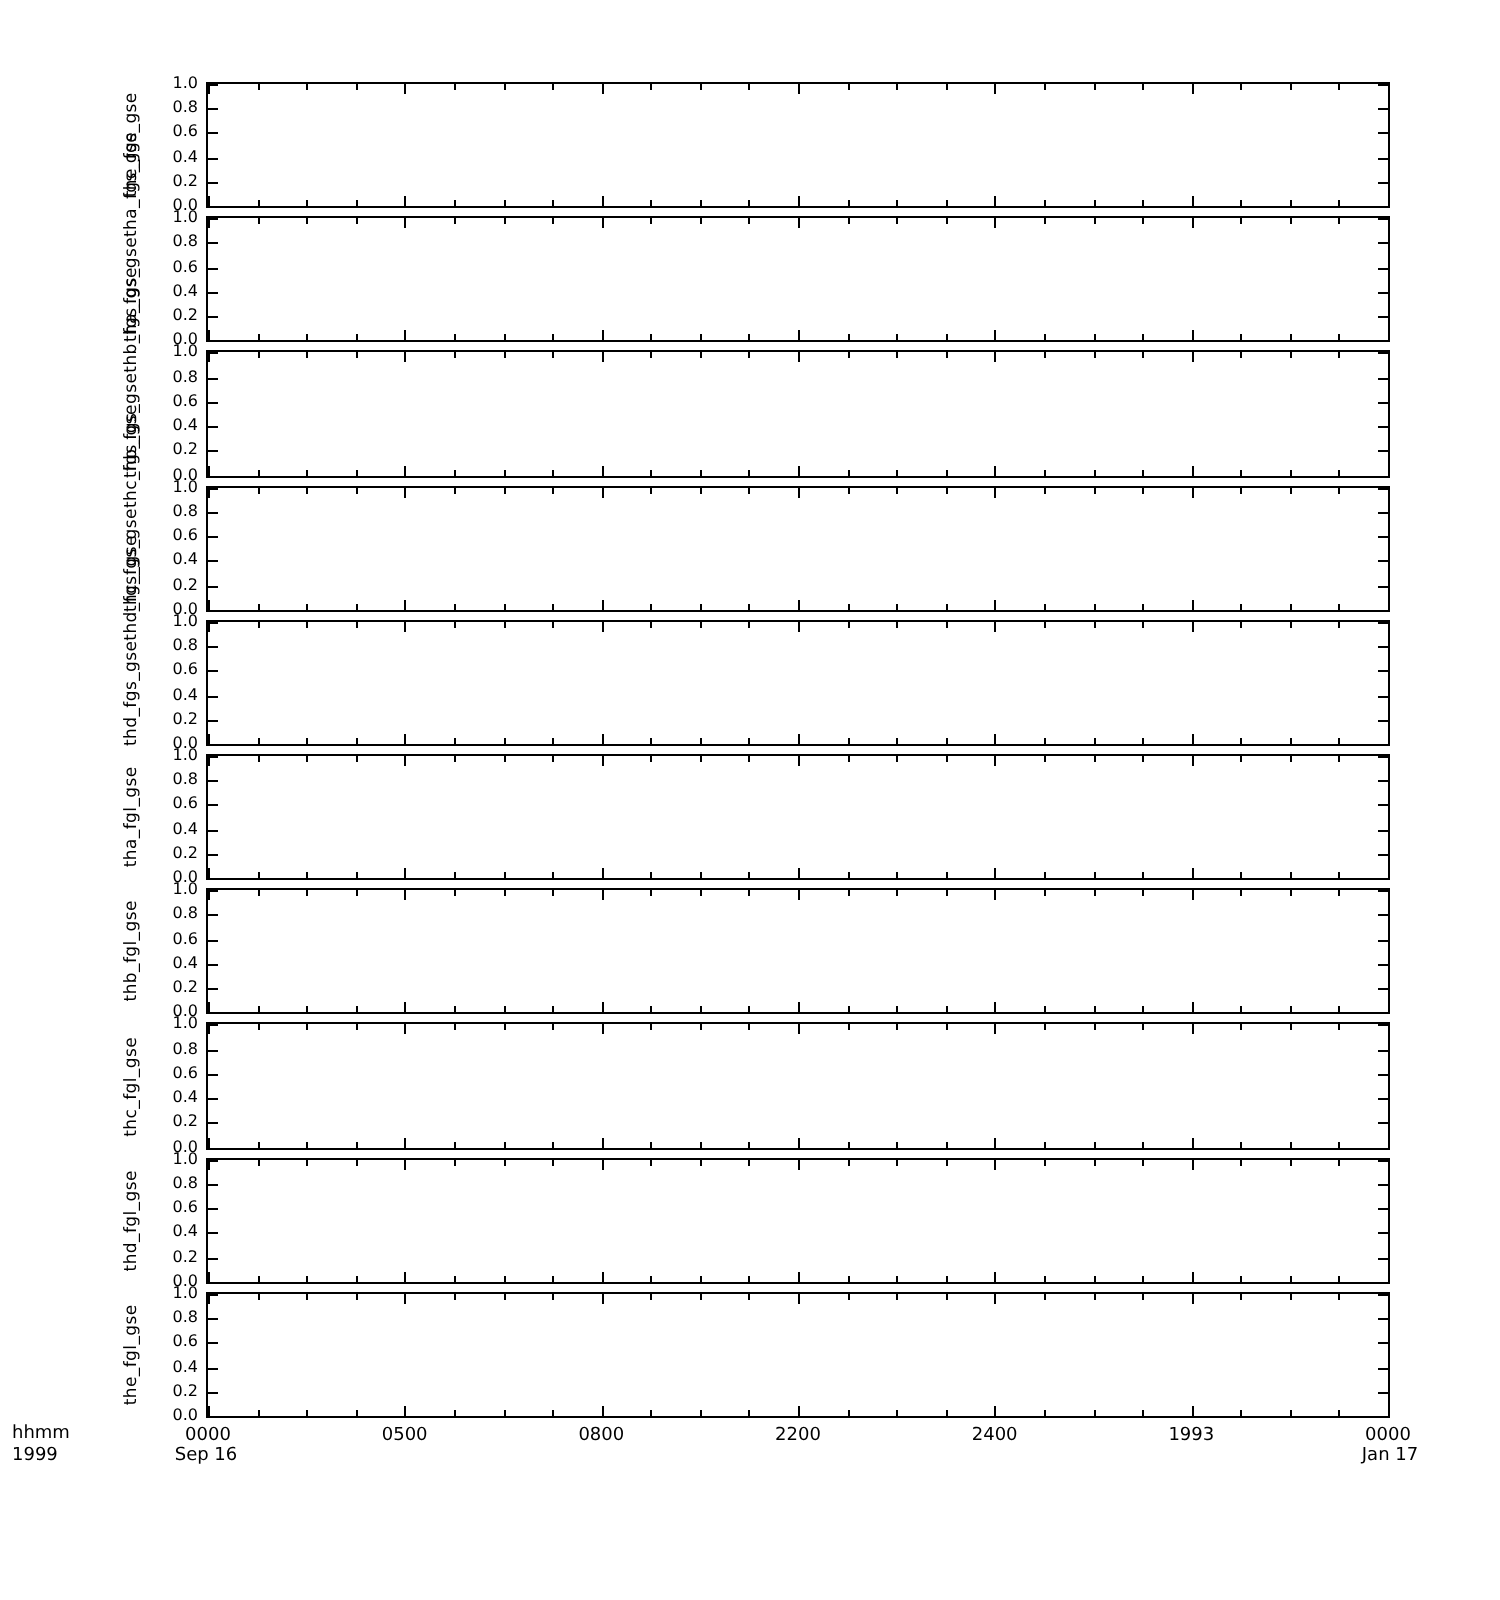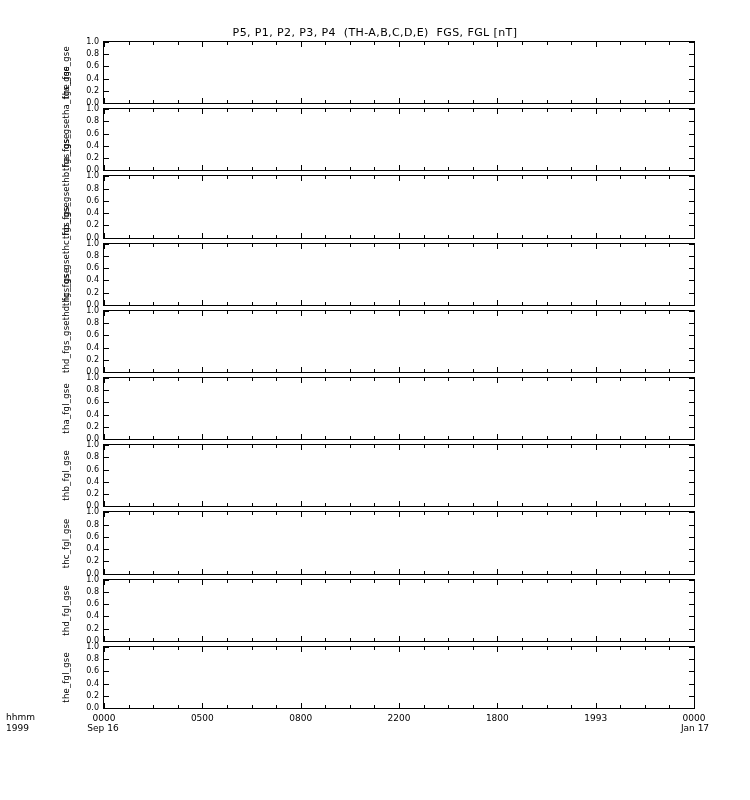--- a/index.html
+++ b/index.html
@@ -113,21 +113,20 @@
     line-height: 11px;
     text-align: center;
     transform: translateX(-50%);
   }
 </style>
 </head>
 <body>
 
 <div id="root">
 
-  <div class="title">P5, P1, P2, P3, P4  (TH-A,B,C,D,E)  FGS, FGL [nT]</div>
 
   <div id="panels">
       <div class="panel" style="top: 41px; height: 63.2px;">
         <div class="inner">
           <div class="xtick top major" style="left: 0px;"></div>
           <div class="xtick bot major" style="left: 0px;"></div>
           <div class="xtick top minor" style="left: 24.5833px;"></div>
           <div class="xtick bot minor" style="left: 24.5833px;"></div>
           <div class="xtick top minor" style="left: 49.1667px;"></div>
           <div class="xtick bot minor" style="left: 49.1667px;"></div>
@@ -743,21 +742,21 @@
           <div class="ytick right major" style="top: 0px;"></div>
         </div>
       </div>
     </div>
 
   <div class="xaxis-labels" id="xlabels" style="top: 713px;">
       <div class="xlab" style="left: 104px;">0000</div>
       <div class="xlab" style="left: 202.333px;">0500</div>
       <div class="xlab" style="left: 300.667px;">0800</div>
       <div class="xlab" style="left: 399px;">2200</div>
-      <div class="xlab" style="left: 497.333px;">1800</div>
+      <div class="xlab" style="left: 497.333px;">2400</div>
       <div class="xlab" style="left: 595.667px;">1993</div>
       <div class="xlab" style="left: 694px;">0000</div>
     </div>
 
   <div class="corner-label" style="left:6px; top:712px;">hhmm</div>
   <div class="corner-label" style="left:6px; top:723px;">1999</div>
 
   <div class="endlabel" style="left:103px; top:723px;">Sep 16</div>
   <div class="endlabel" style="left:695px; top:723px;">Jan 17</div>
 

